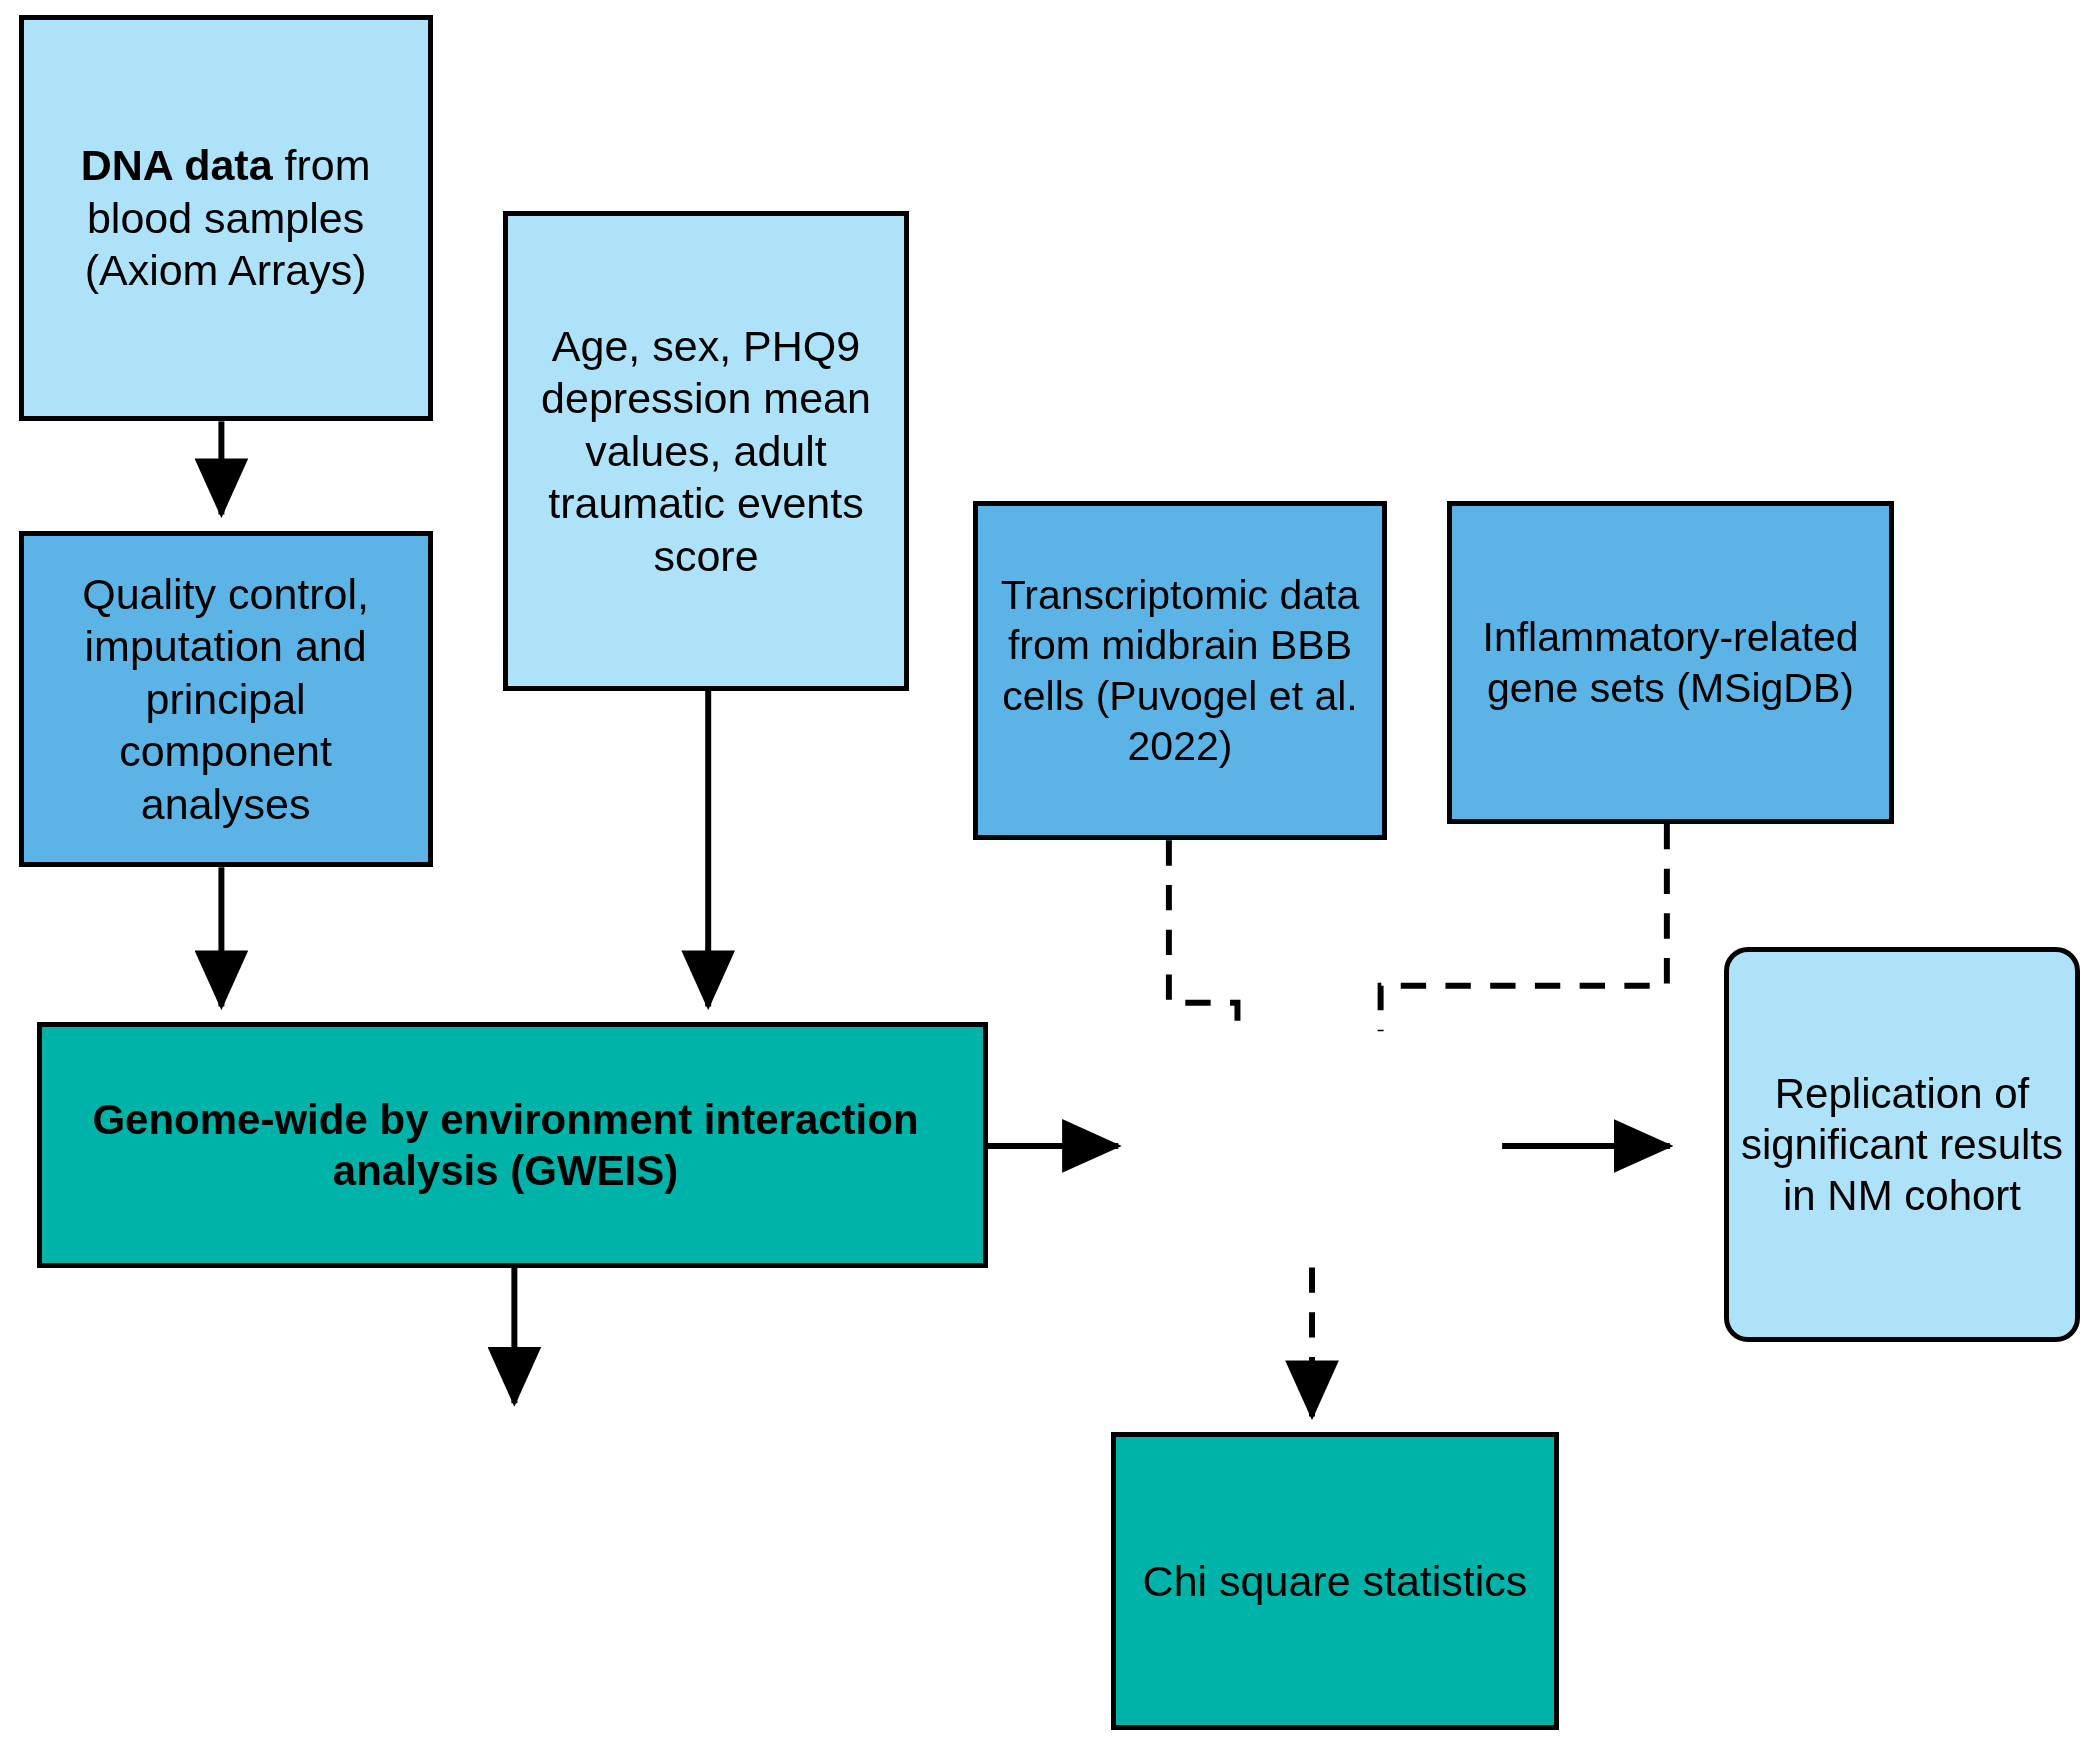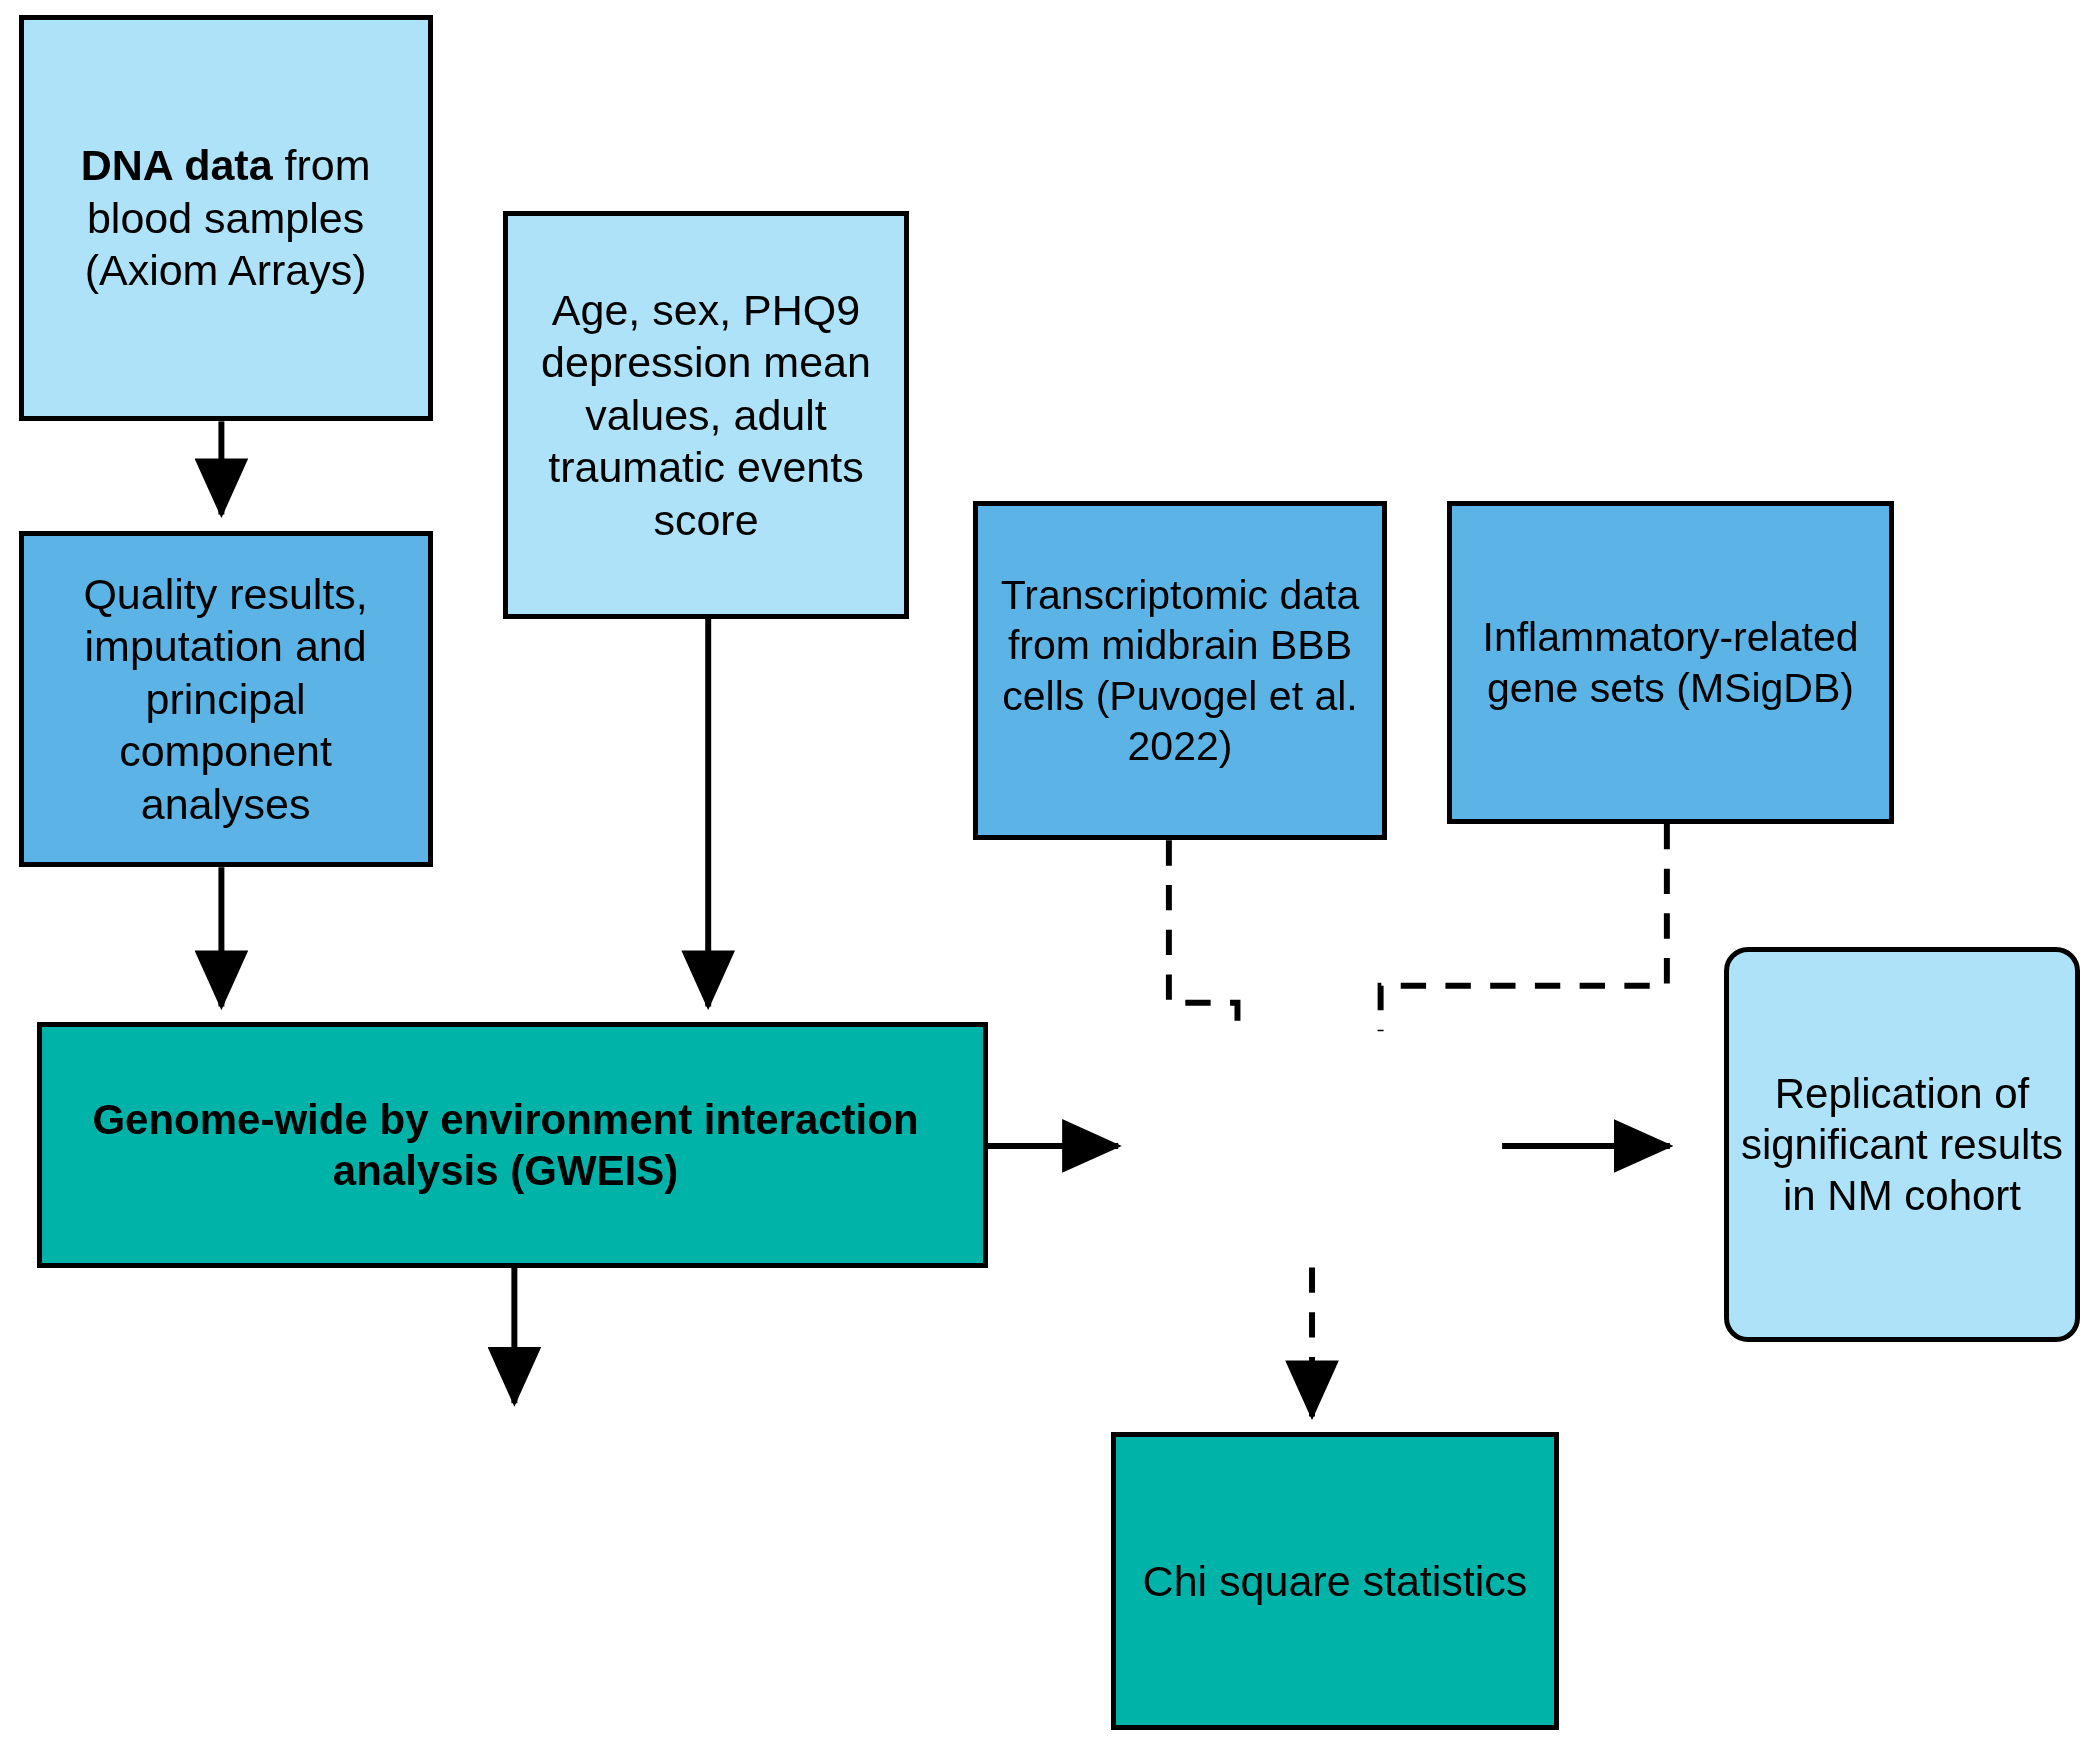--- a/index.html
+++ b/index.html
@@ -94,26 +94,26 @@
 
     <g>
       <polyline points="2236,1105 2236,1322 1852,1322 1852,1383" fill="none" stroke="#000000" stroke-width="8" stroke-dasharray="34 26"></polyline>
     </g>
   </svg>
 
   <div class="node fill-lightblue" style="left:18.6px; top:15px; width:414px; height:406px; font-size:43px;">
     <span class="label"><span class="b">DNA data</span><span> from</span><br><span>blood  samples</span><br><span>(Axiom Arrays)</span></span>
   </div>
 
-  <div class="node fill-lightblue" style="left:503px; top:211px; width:406px; height:408px; font-size:43px;">
+  <div class="node fill-lightblue" style="left:503px; top:211px; width:406px; height:480px; font-size:43px;">
     <span class="label">Age, sex, PHQ9 depression mean values, adult traumatic events score</span>
   </div>
 
   <div class="node fill-midblue" style="left:18.6px; top:531px; width:414px; height:336px; font-size:43px;">
-    <span class="label">Quality results, imputation and principal component analyses</span>
+    <span class="label">Quality control, imputation and principal component analyses</span>
   </div>
 
   <div class="node fill-midblue" style="left:973px; top:501px; width:414px; height:339px; font-size:41px;">
     <span class="label">Transcriptomic data from midbrain BBB cells (Puvogel et al. 2022)</span>
   </div>
 
   <div class="node fill-midblue" style="left:1447px; top:501px; width:447px; height:323px; font-size:41px;">
     <span class="label">Inflammatory-related gene sets (MSigDB)</span>
   </div>
 

